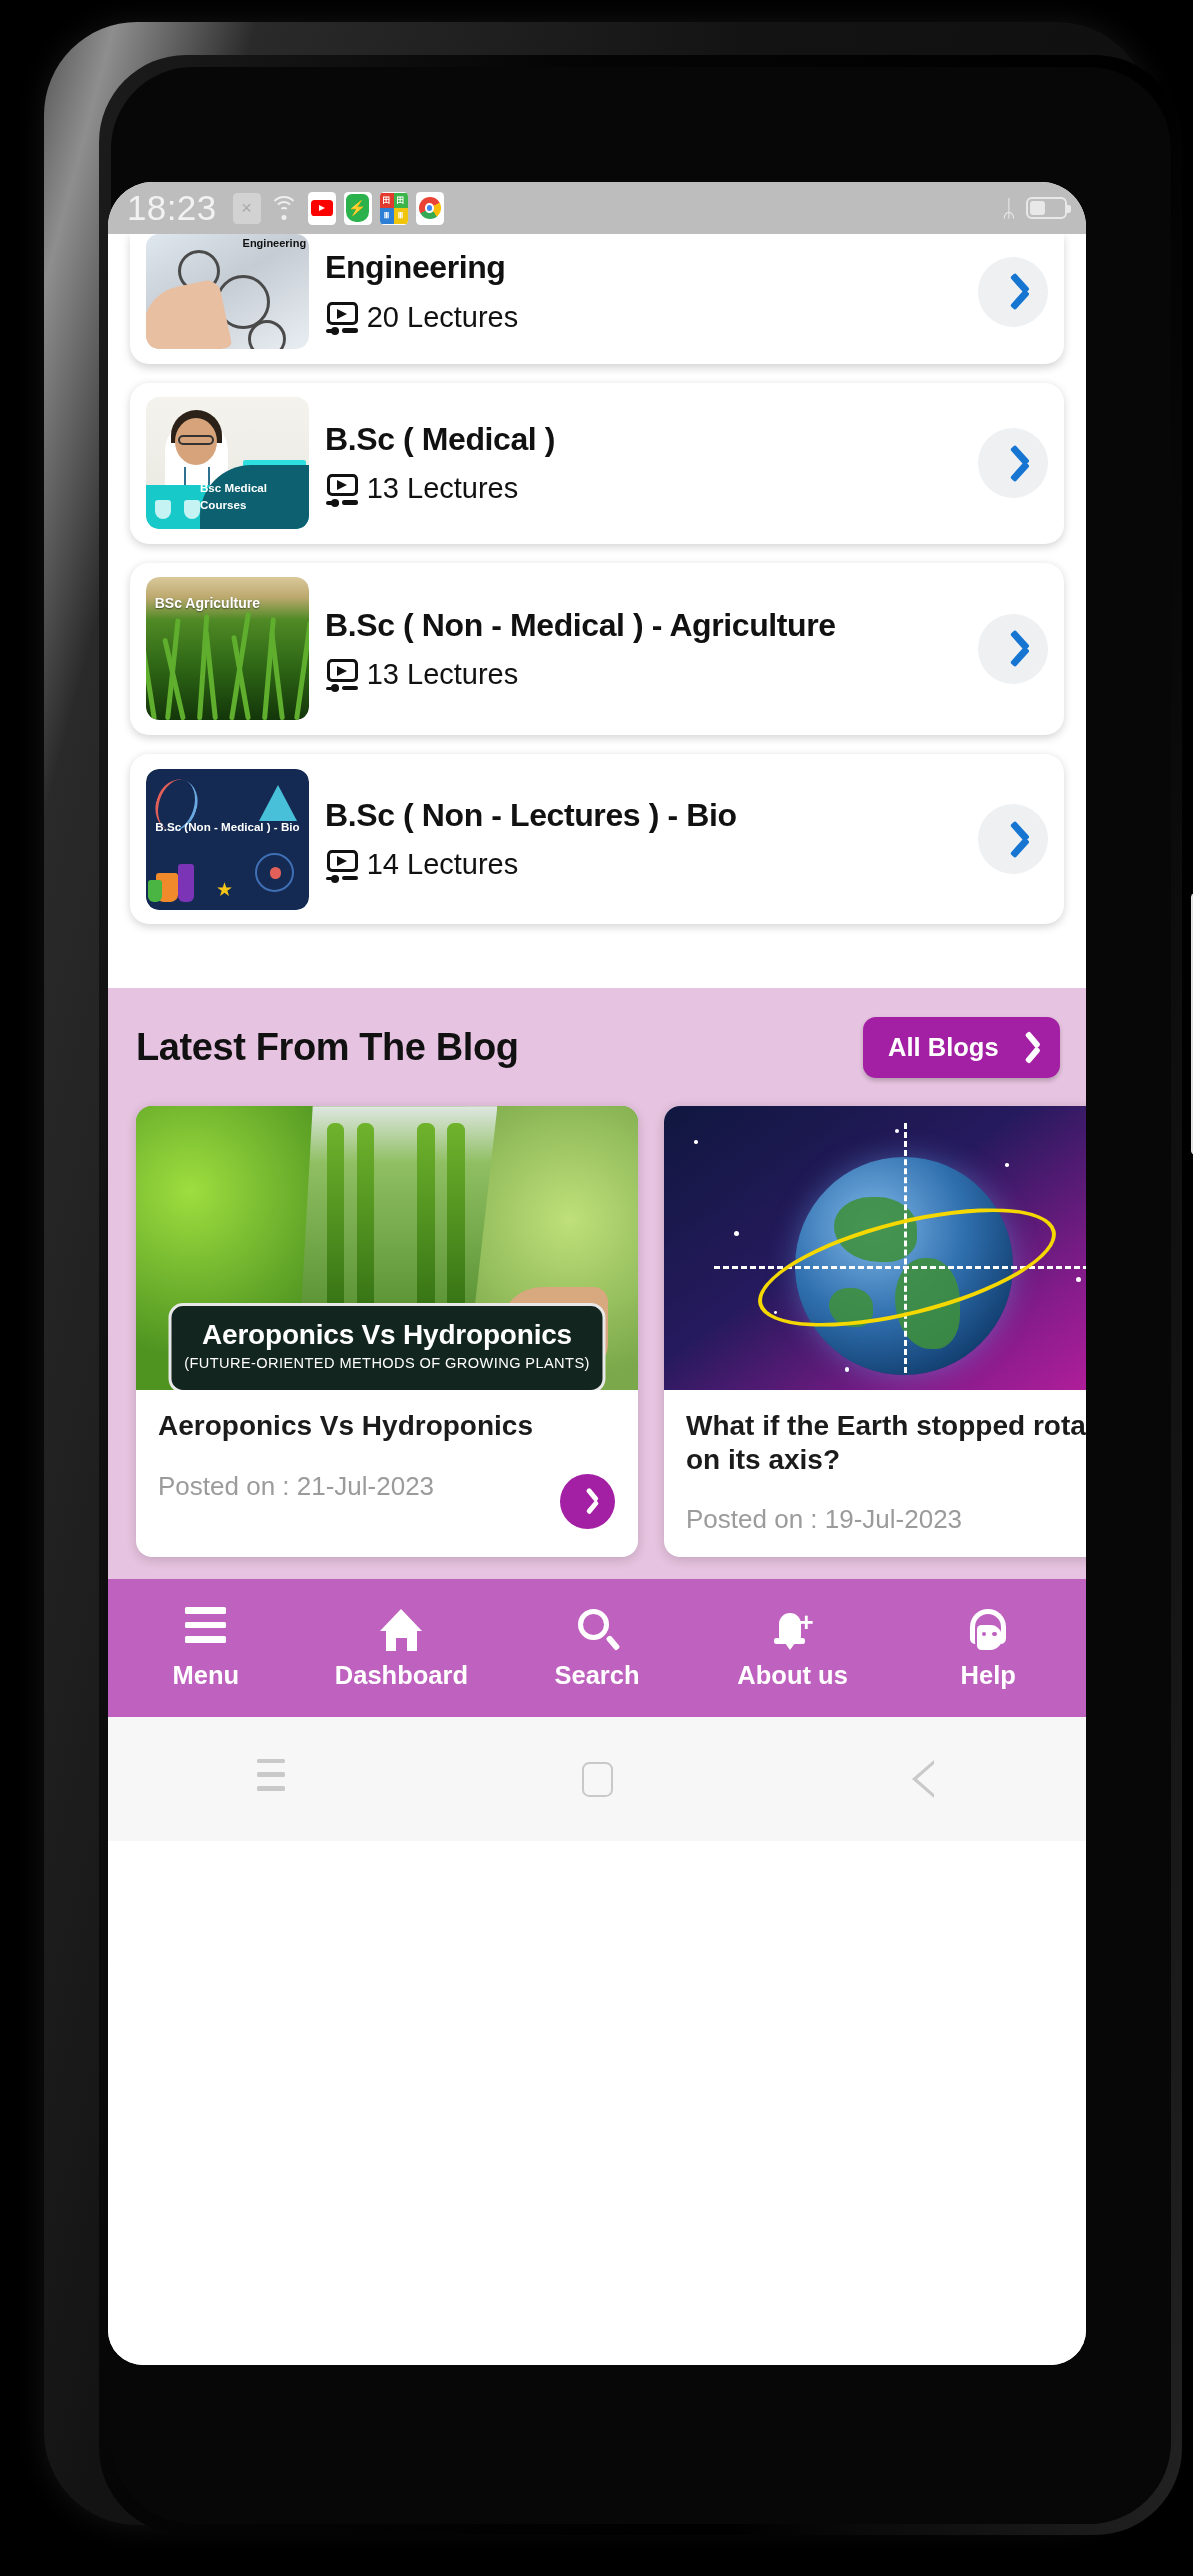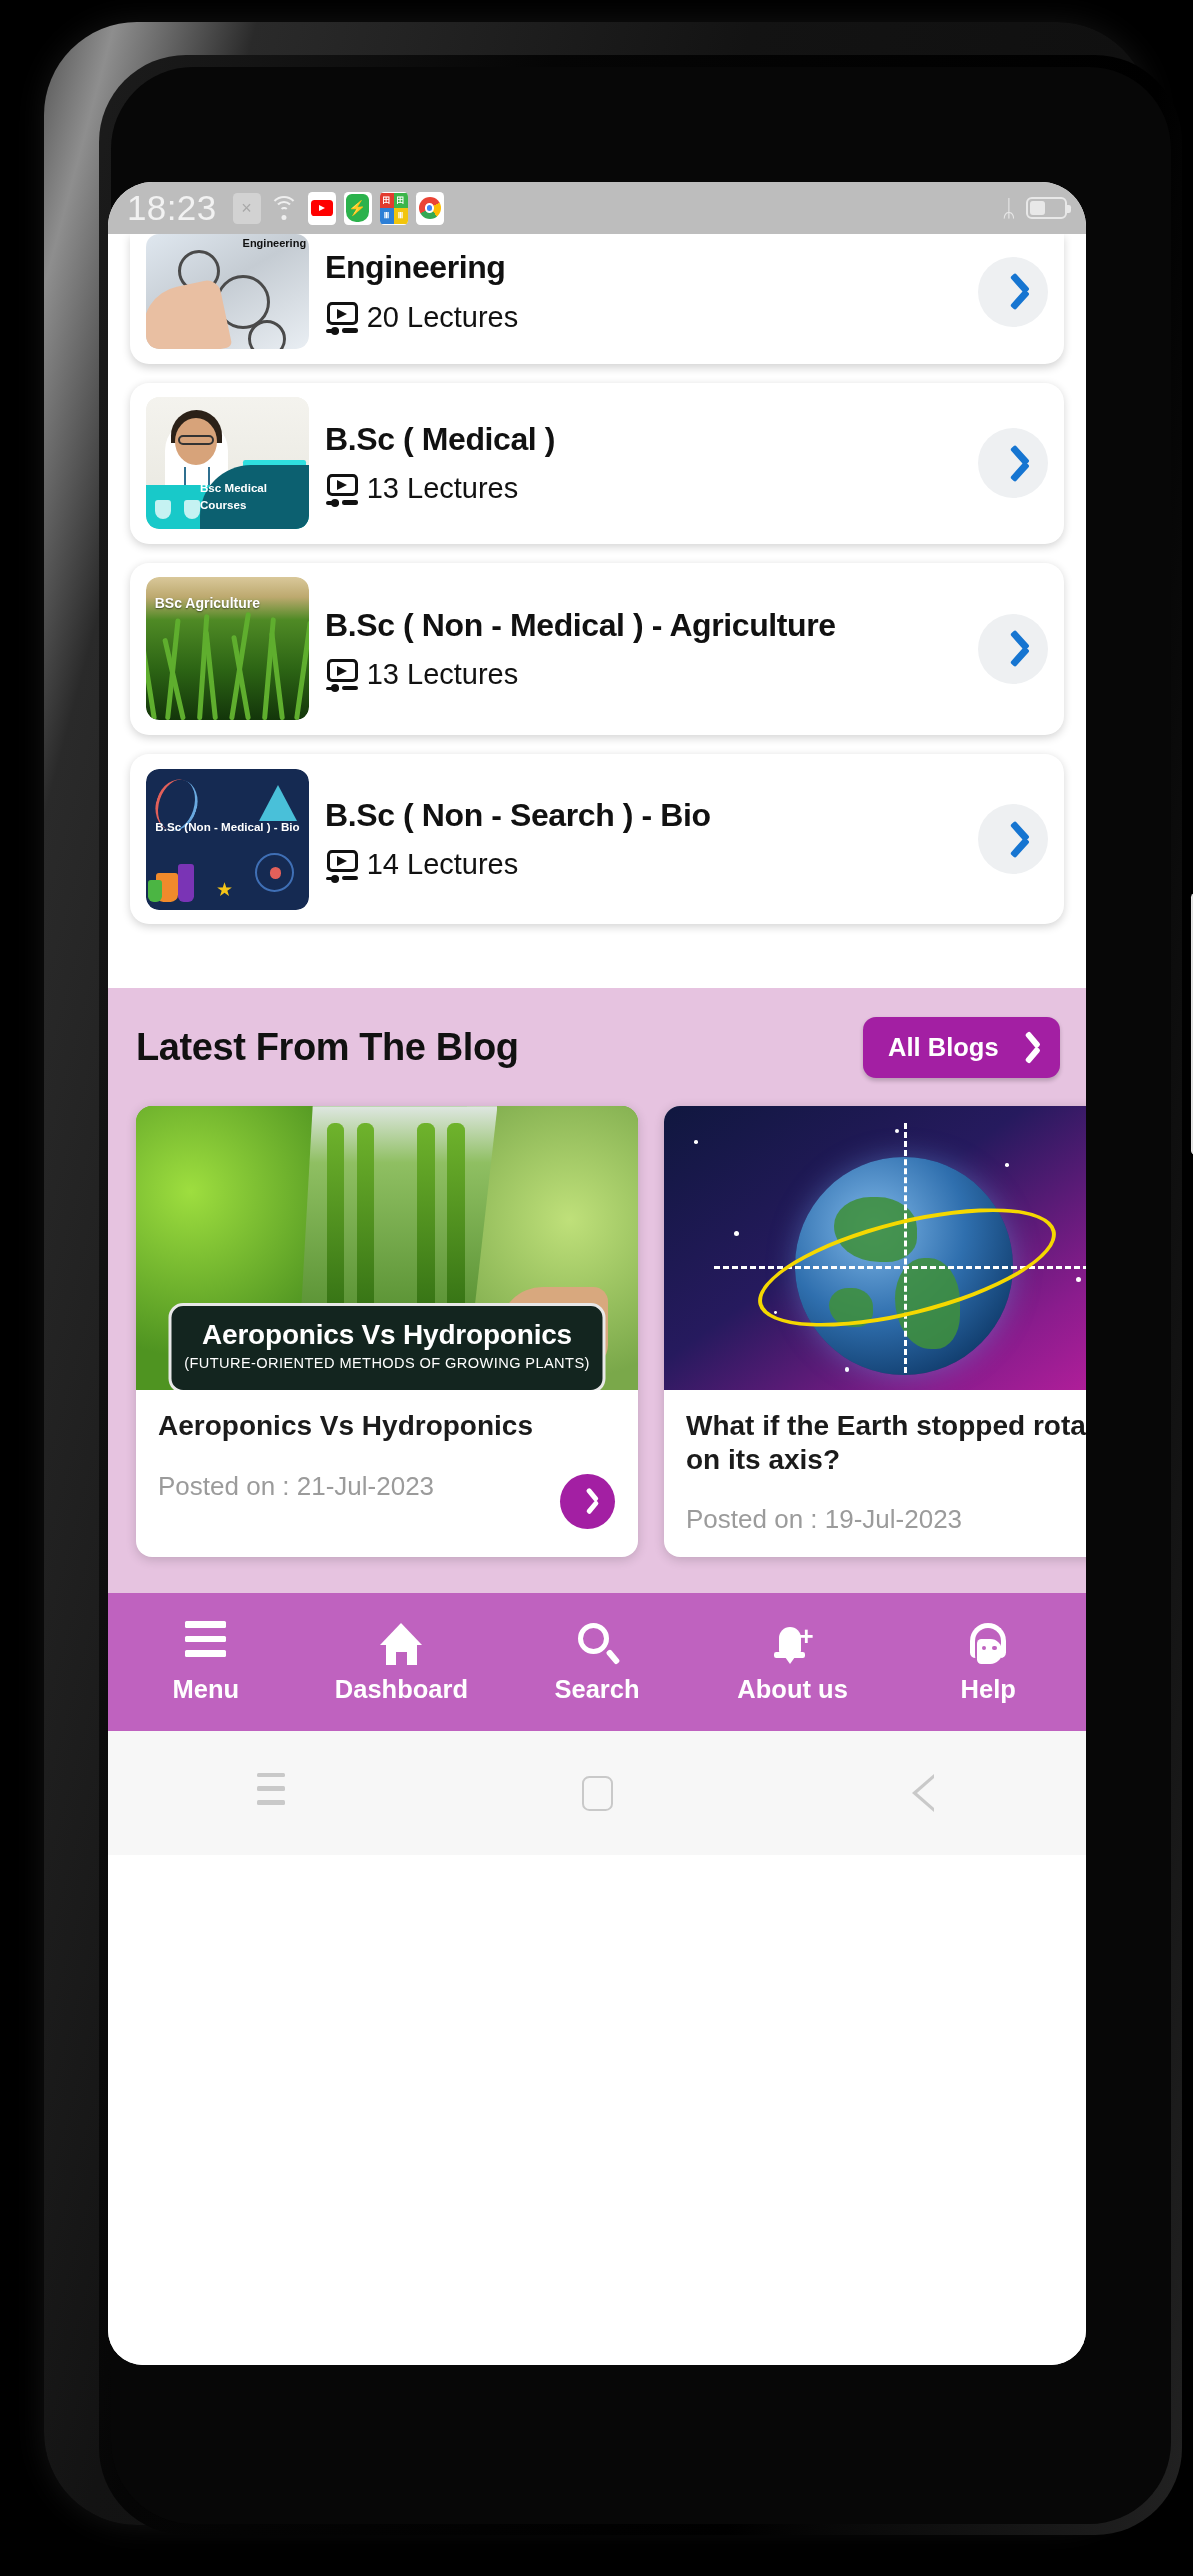--- a/index.html
+++ b/index.html
@@ -168,21 +168,21 @@
   .th-bio .dna{position:absolute;left:10.2px;top:10.2px;width:41px;height:52px;border-left:3.6px solid #e2605a;border-right:3.6px solid #6aa9e0;border-radius:50%;transform:rotate(18deg);}
   .th-bio .tri{position:absolute;right:11.6px;top:16px;width:0;height:0;border-left:19px solid transparent;border-right:19px solid transparent;border-bottom:36px solid #4fd0e8;opacity:.9;}
   .th-bio .atom{position:absolute;right:14.6px;bottom:17.5px;width:39px;height:39px;border:2.9px solid #3f6fb5;border-radius:50%;}
   .th-bio .atom:after{content:"";position:absolute;left:12.4px;top:12.4px;width:11.6px;height:11.6px;border-radius:50%;background:#e2605a;}
   .th-bio .flask{position:absolute;left:10.2px;bottom:7.3px;width:22px;height:29px;background:#f18a2b;border-radius:2.9px 2.9px 7.3px 7.3px;}
   .th-bio .flask2{position:absolute;left:32px;bottom:7.3px;width:16px;height:38px;background:#7a34b5;border-radius:2.9px 2.9px 5.8px 5.8px;}
   .th-bio .flask3{position:absolute;left:1.5px;bottom:7.3px;width:14.6px;height:22px;background:#4bb543;border-radius:2.9px 2.9px 5.8px 5.8px;}
   .th-bio .star{position:absolute;left:70px;bottom:8.7px;color:#f5c518;font-size:19px;}
 
   
-  .blog { background:#e6c3e0; padding:29px 0 36px; }
+  .blog { background:#e6c3e0; padding:29px 0 22px; }
   .blog-head { display:flex; align-items:center; justify-content:space-between;
     padding:0 26px 0 28px; margin-bottom:28px; }
   .blog-title { font-size:38px; font-weight:bold; color:#111; letter-spacing:-0.4px; }
   .all-blogs { background:#a31fa3; color:#fff; border-radius:13px;
     padding:16px 25px; display:flex; align-items:center; gap:20.4px;
     font-size:25.5px; font-weight:bold; box-shadow:0 2.2px 4.4px rgba(0,0,0,0.2); }
   .all-blogs .g { width:16px;height:29px;position:relative; }
   .all-blogs .g:before,.all-blogs .g:after{content:"";position:absolute;background:#fff;border-radius:2.2px;width:5.8px;height:18px;left:5.1px;}
   .all-blogs .g:before{top:0;transform:rotate(-40deg);transform-origin:top center;}
   .all-blogs .g:after{bottom:0;transform:rotate(40deg);transform-origin:bottom center;}
@@ -432,21 +432,21 @@
                 <div class="tri"></div>
                 <div class="atom"></div>
               <div class="flask"></div>
                 <div class="flask2"></div>
                 <div class="flask3"></div>
                 <div class="star">★</div>
               <div class="lbl">B.Sc (Non - Medical ) - Bio</div>
             </div>
           </div>
           <div class="course-body">
-            <div class="course-title">B.Sc ( Non - Search ) - Bio</div>
+            <div class="course-title">B.Sc ( Non - Lectures ) - Bio</div>
             <div class="lect-row">
               <div class="lect-icon">
                 <div class="box"></div>
                   <div class="tri"></div>
                   <div class="l1"></div>
                   <div class="l2"></div>
               </div>
               <div class="lect-text">14 Lectures</div>
             </div>
           </div>

